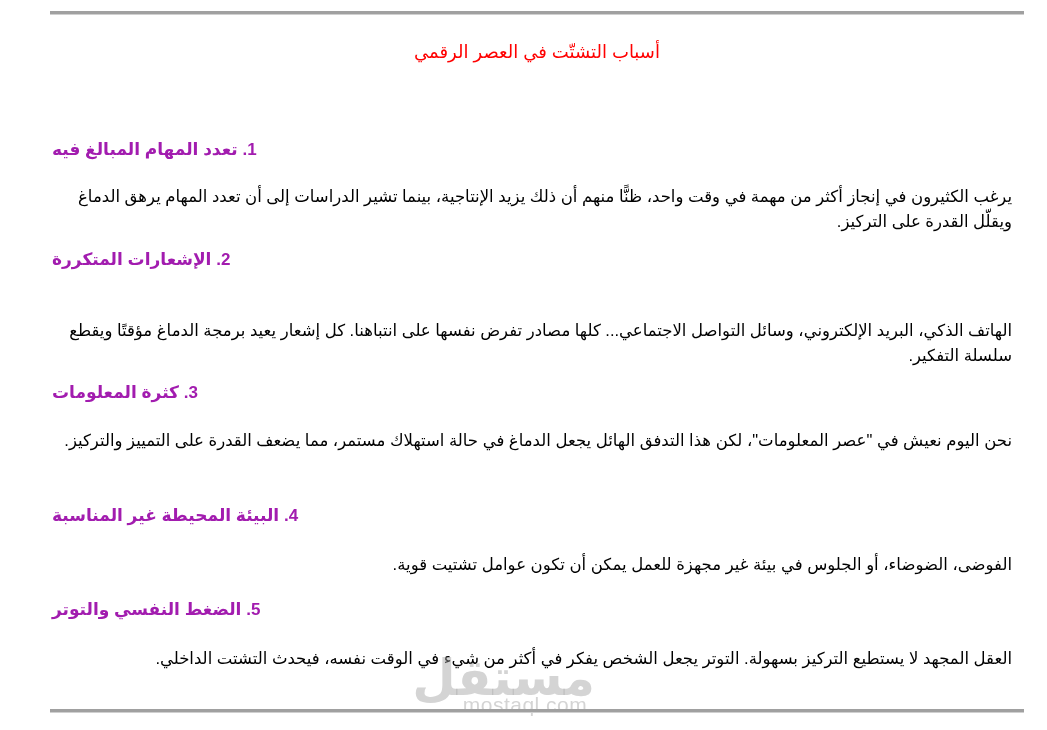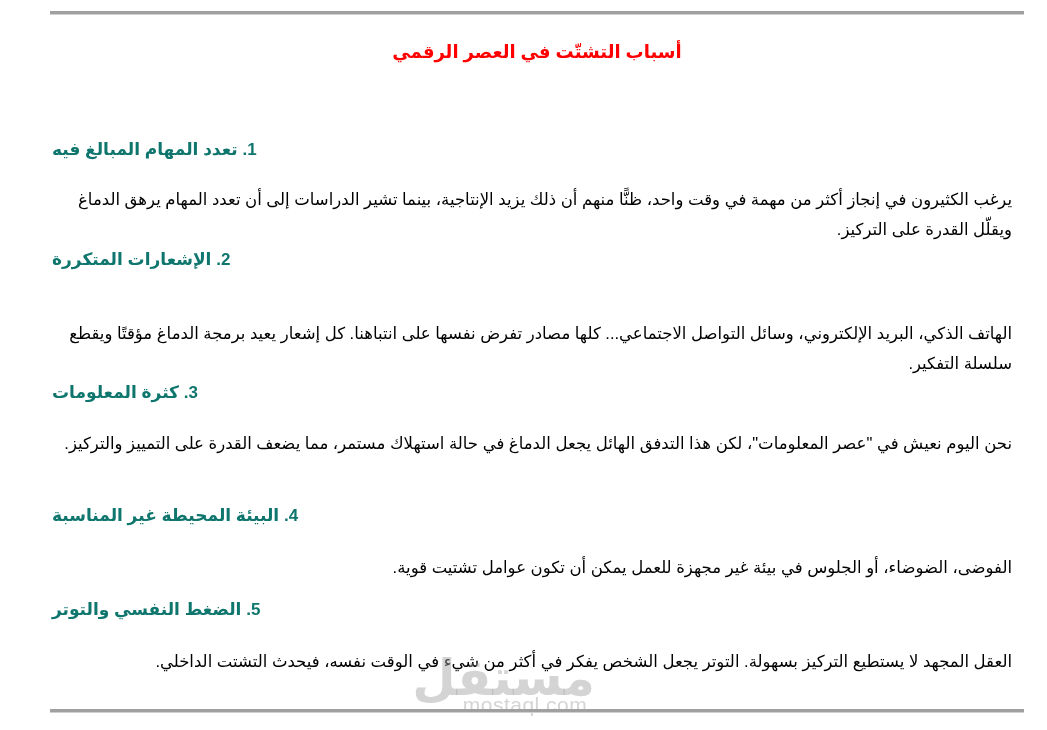--- a/index.html
+++ b/index.html
@@ -32,50 +32,50 @@
       width: 974px;
       direction: rtl;
     }
     .title {
       position: absolute;
       top: 40px;
       left: 0;
       right: 0;
       text-align: center;
       color: #ff0000;
-      font-weight: bold;
+      font-weight: normal;
       font-size: 18px;
       line-height: 24px;
     }
     .section-heading {
       position: absolute;
       left: 0;
       right: 0;
       text-align: left;
       direction: ltr;
-      color: #0f766e;
+      color: #a21caf;
       font-weight: bold;
       font-size: 17px;
       line-height: 22px;
       padding-left: 2px;
     }
     .section-heading .inner {
       direction: rtl;
       unicode-bidi: isolate;
       display: inline-block;
     }
     .section-body {
       position: absolute;
       left: 0;
       right: 12px;
       direction: rtl;
       text-align: right;
       color: #000000;
       font-size: 16.5px;
-      line-height: 30px;
+      line-height: 25px;
     }
     .watermark {
       position: absolute;
       left: 455px;
       top: 660px;
       width: 140px;
       text-align: center;
       color: rgba(160,160,160,0.45);
       pointer-events: none;
     }

